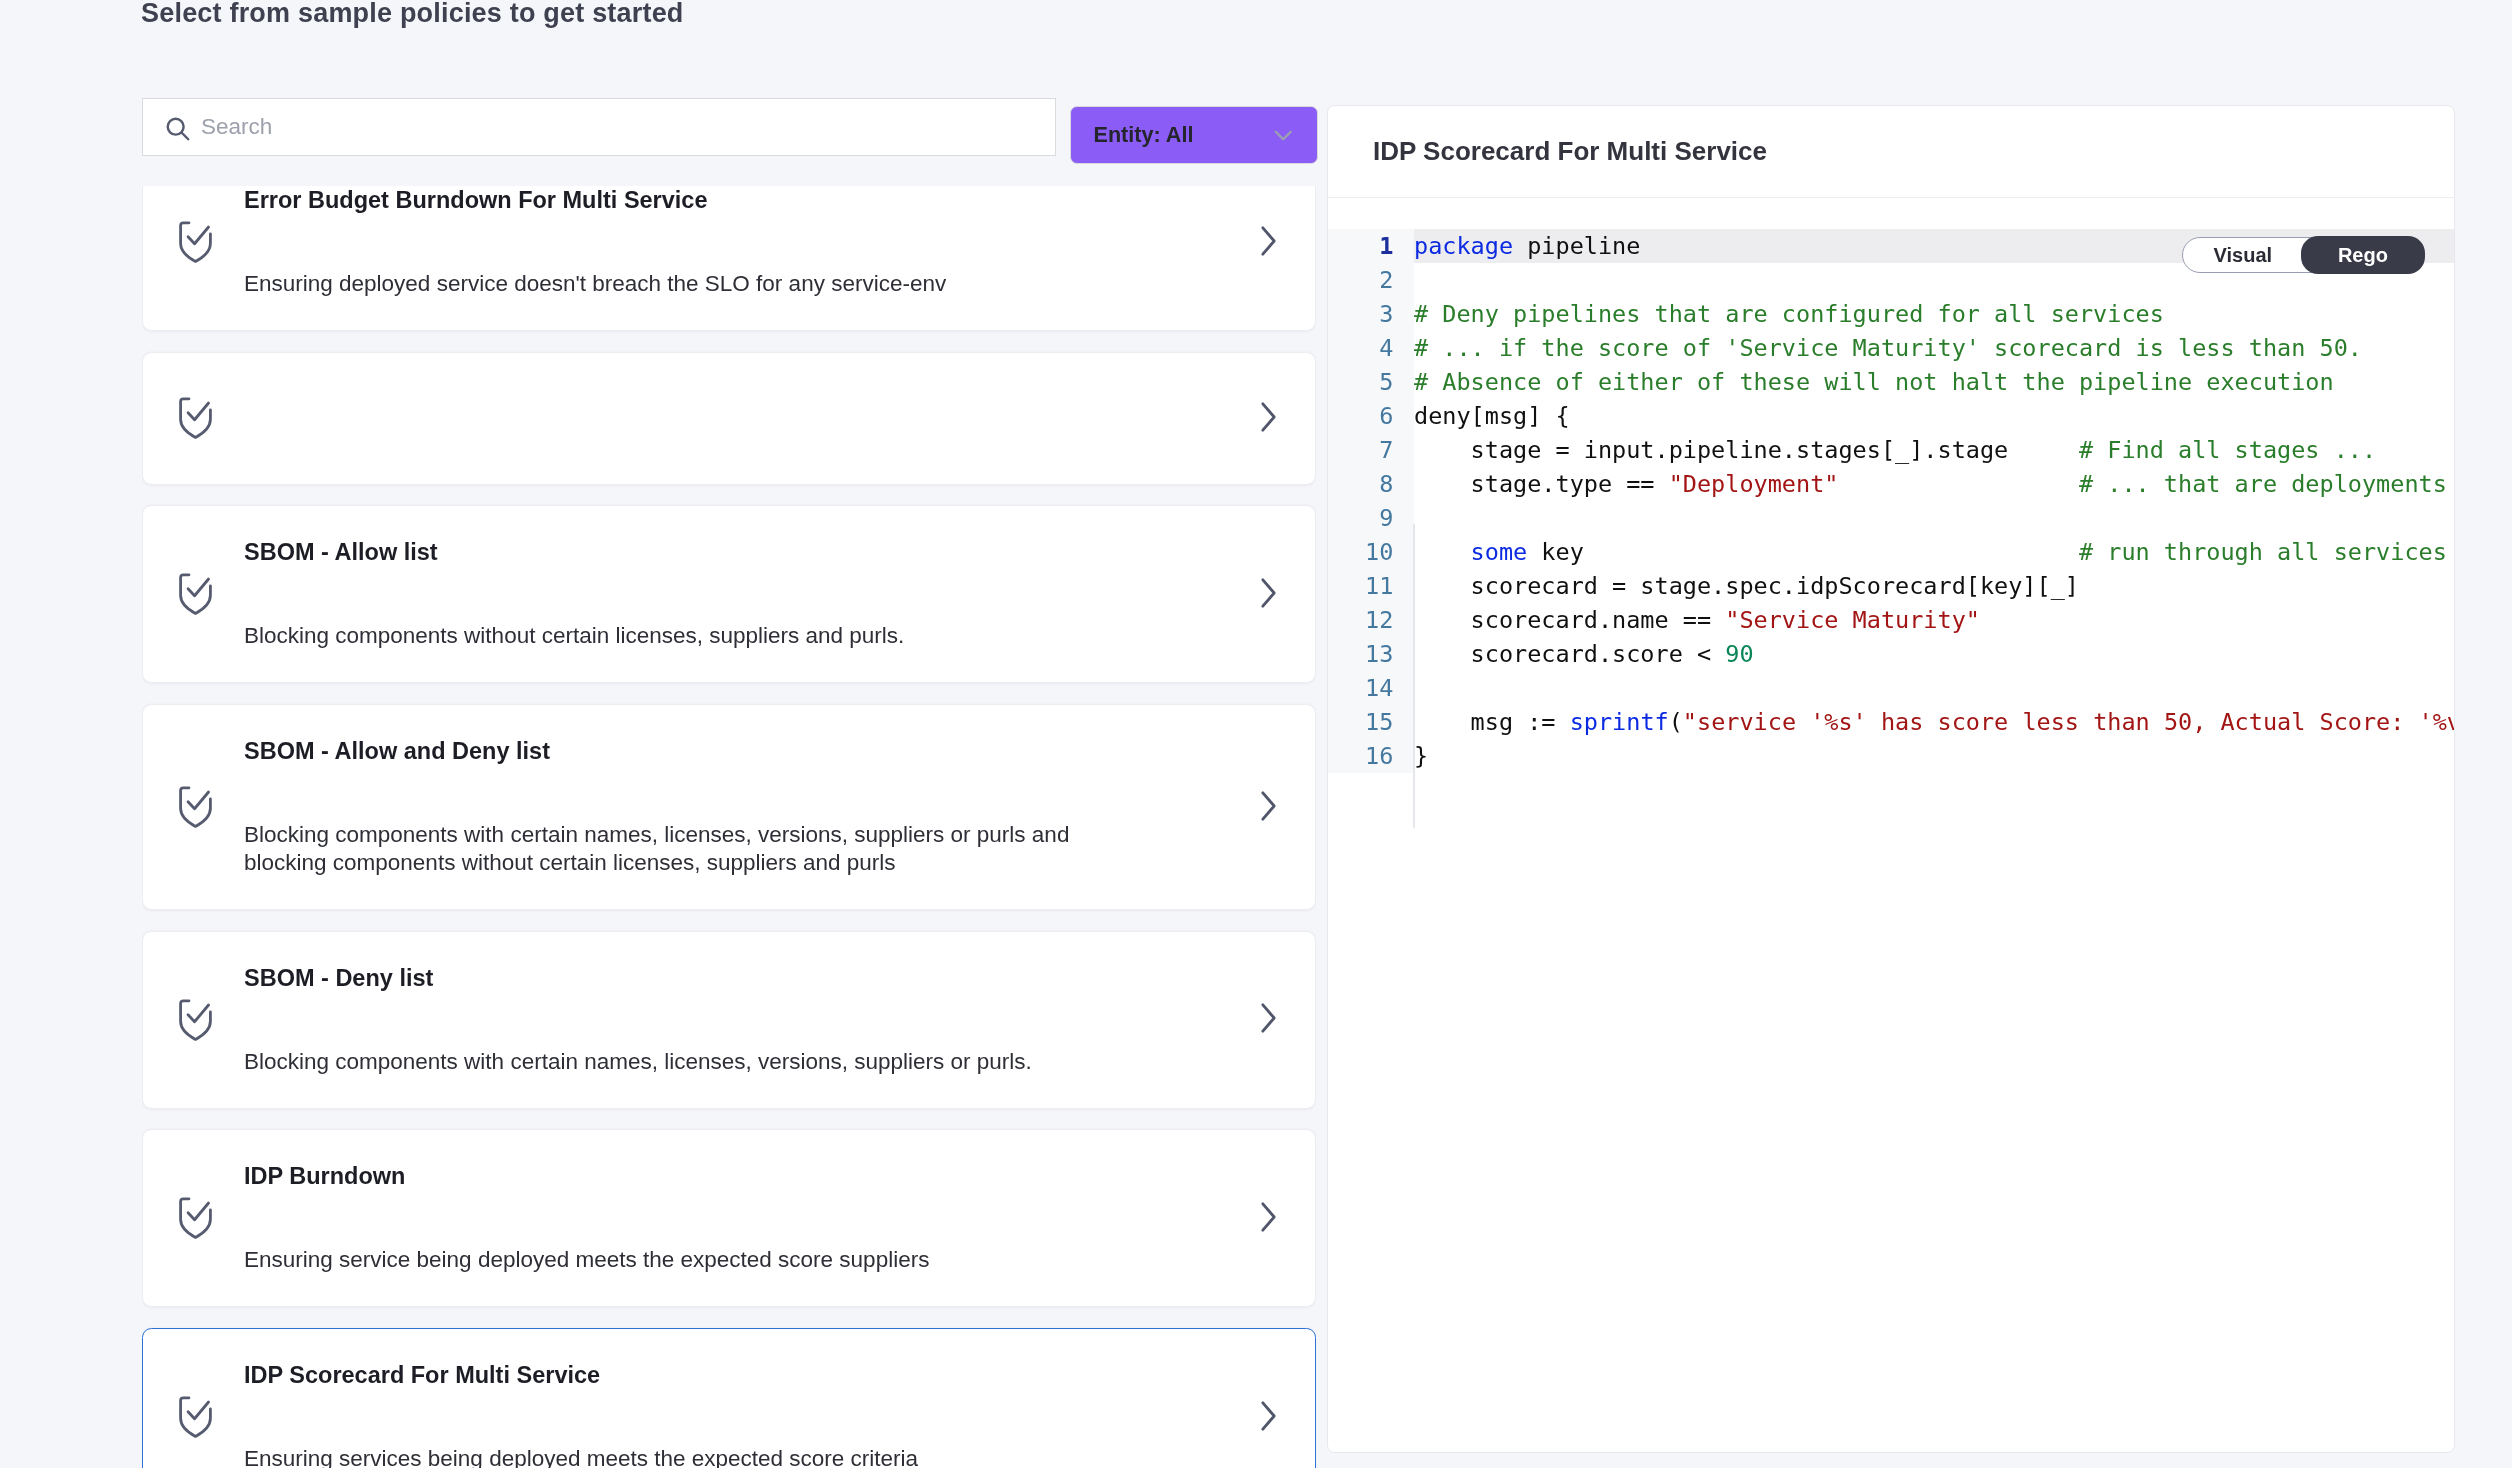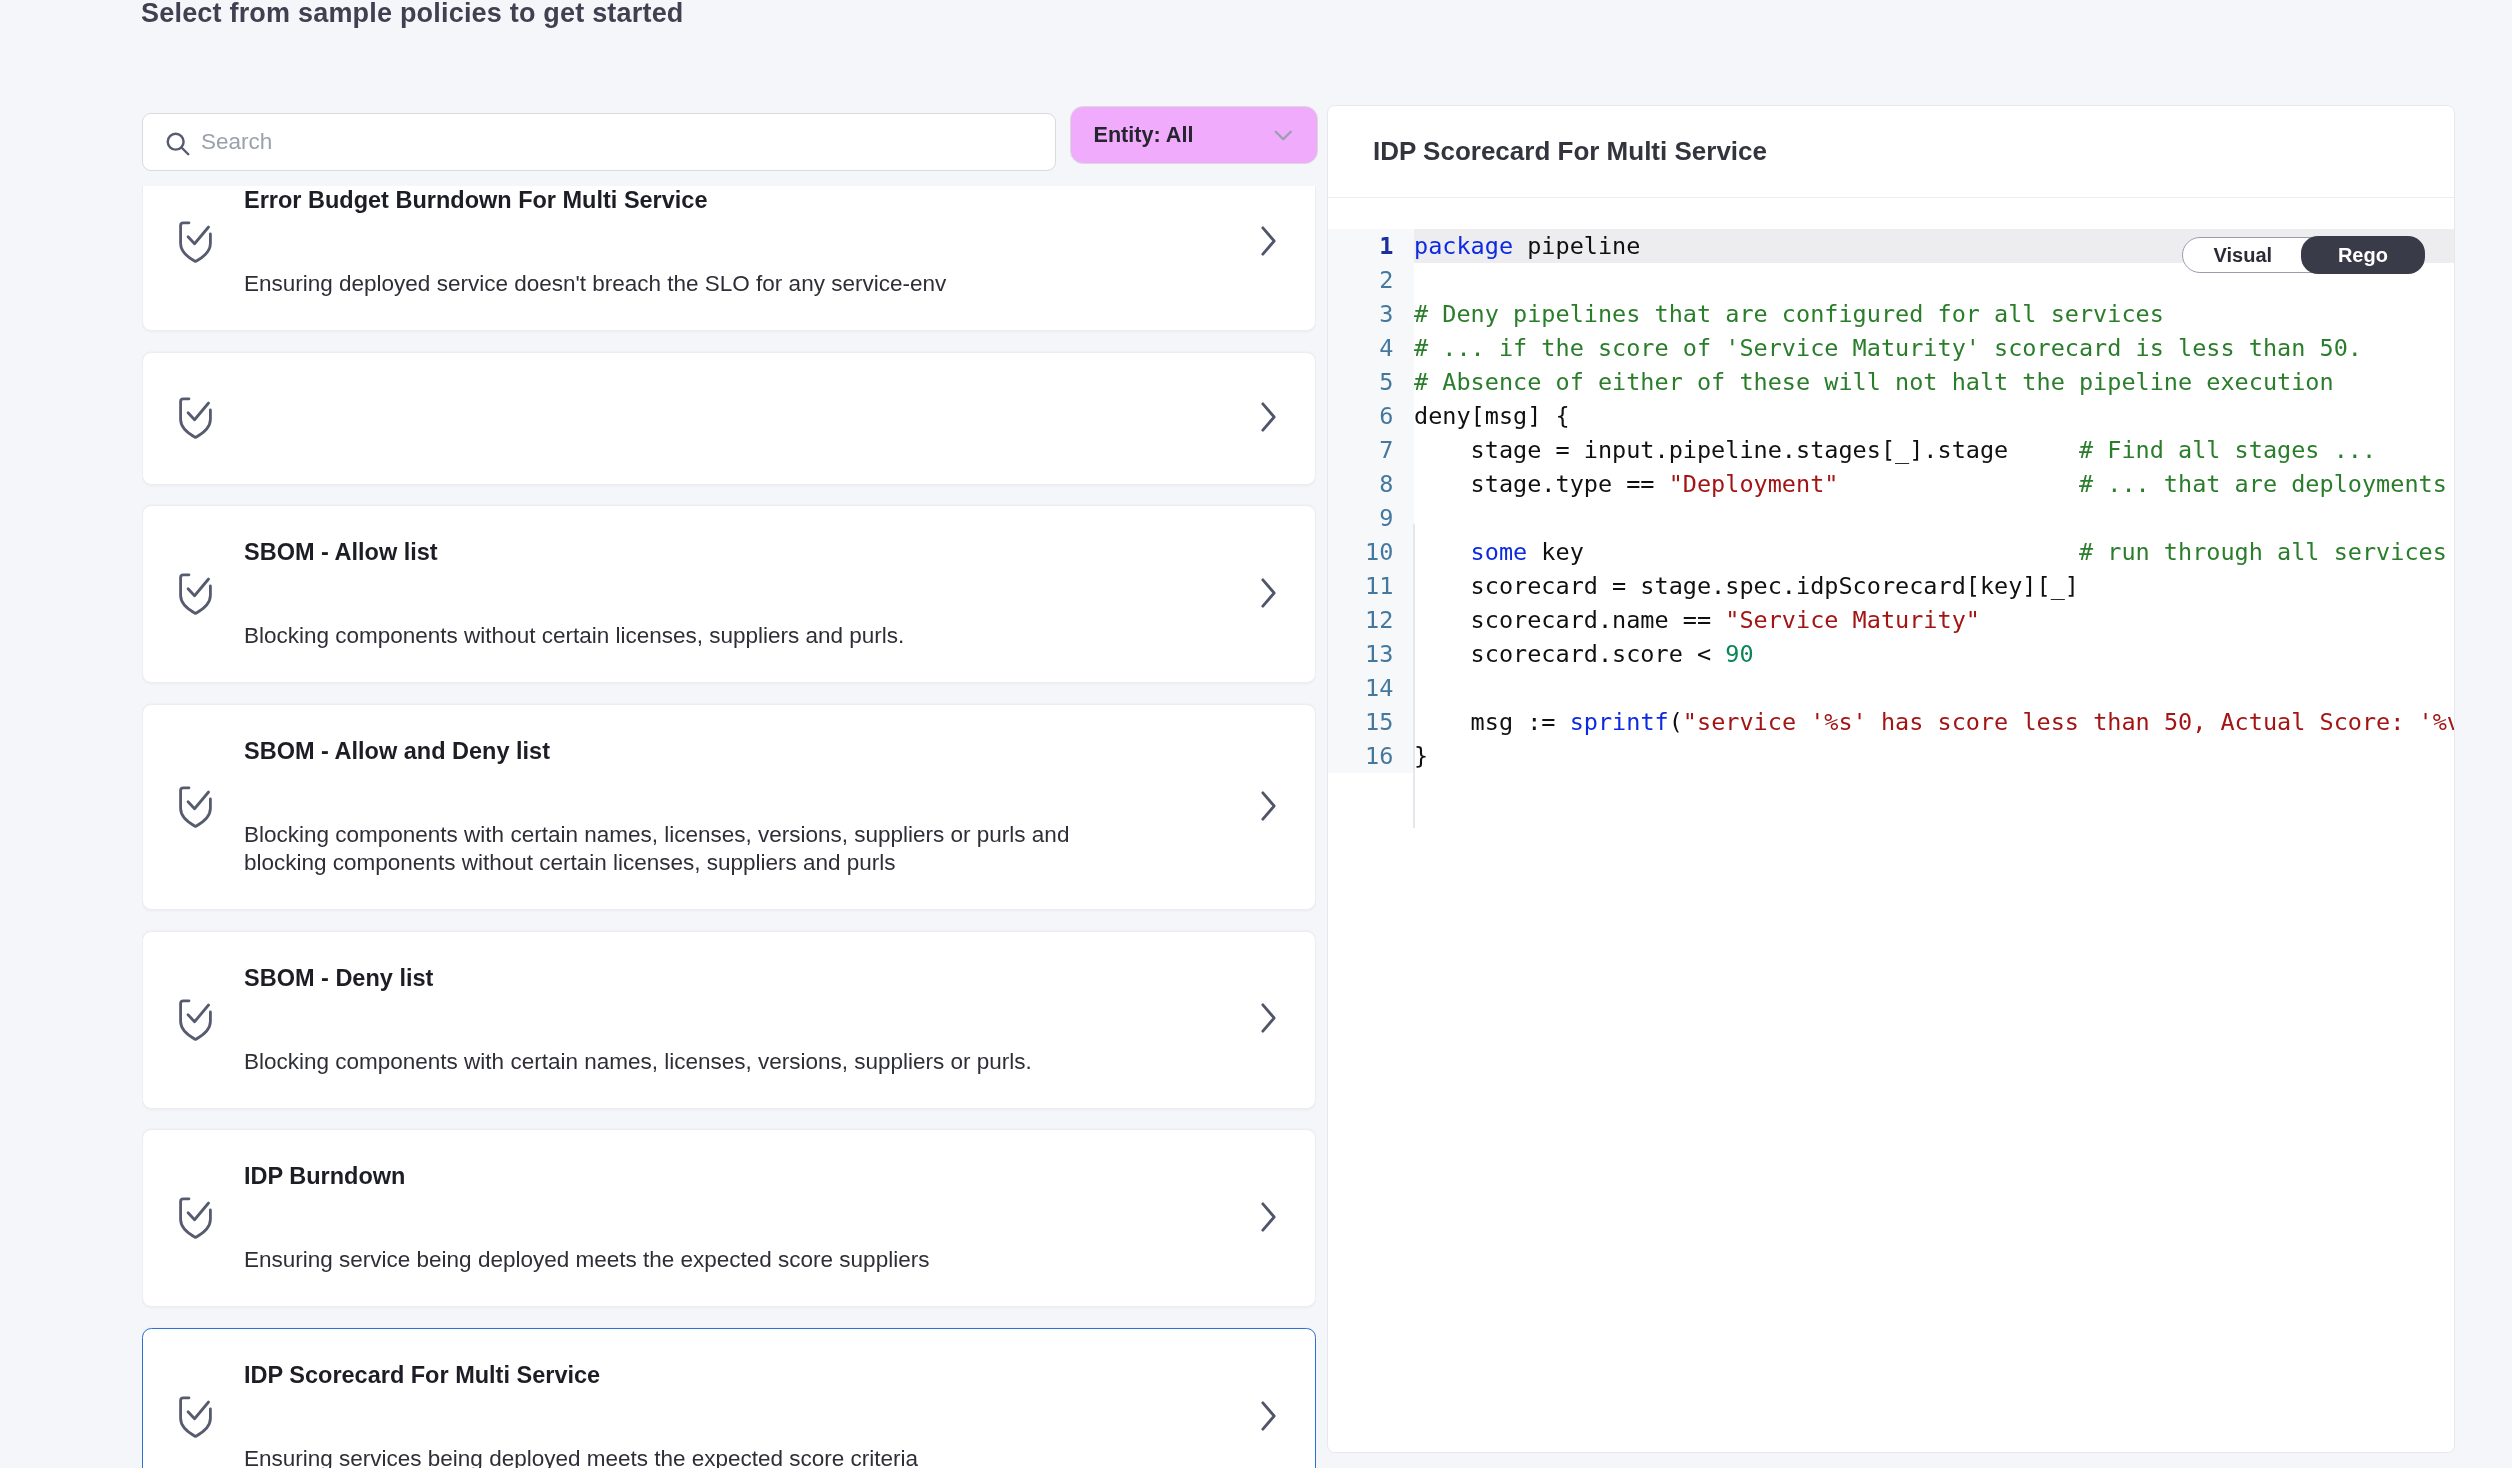--- a/index.html
+++ b/index.html
@@ -14,33 +14,33 @@
     background:#f5f6fa;
     font-family:"Liberation Sans", sans-serif;
     color:#23242c;
   }
   .page-title{
     position:absolute;left:141px;top:-1.9px;
     font-size:27px;font-weight:bold;color:#3f4150;letter-spacing:0.2px;
   }
   
   .search-box{
-    position:absolute;left:142px;top:113px;width:914px;height:58px;
-    background:#fff;border:1.4px solid #d8dade;border-radius:9px;
+    position:absolute;left:142px;top:98px;width:914px;height:58px;
+    background:#fff;border:1.4px solid #d8dade;border-radius:0;
   }
   .search-box input{
     width:100%;height:100%;border:none;outline:none;background:transparent;
     padding-left:58px;font-size:22.5px;color:#23242c;
     font-family:"Liberation Sans", sans-serif;
   }
   .search-box input::placeholder{color:#9ba0ab;}
   .search-icon{position:absolute;left:20.7px;top:16px;}
   .entity-select{
     position:absolute;left:1070px;top:106px;width:248px;height:58px;
-    background:#f0abfc;border:1.4px solid #d8dade;border-radius:13px;
+    background:#8b5cf6;border:1.4px solid #d8dade;border-radius:7px;
     display:flex;align-items:center;padding:0 22.5px;cursor:pointer;
   }
   .entity-label{font-size:21.6px;font-weight:bold;color:#24252d;}
   .entity-select svg{margin-left:auto;}
   
   .policy-viewport{
     position:absolute;left:142px;top:186px;width:1174px;height:1282px;overflow:hidden;
   }
   .policy-card{
     display:flex;align-items:center;

